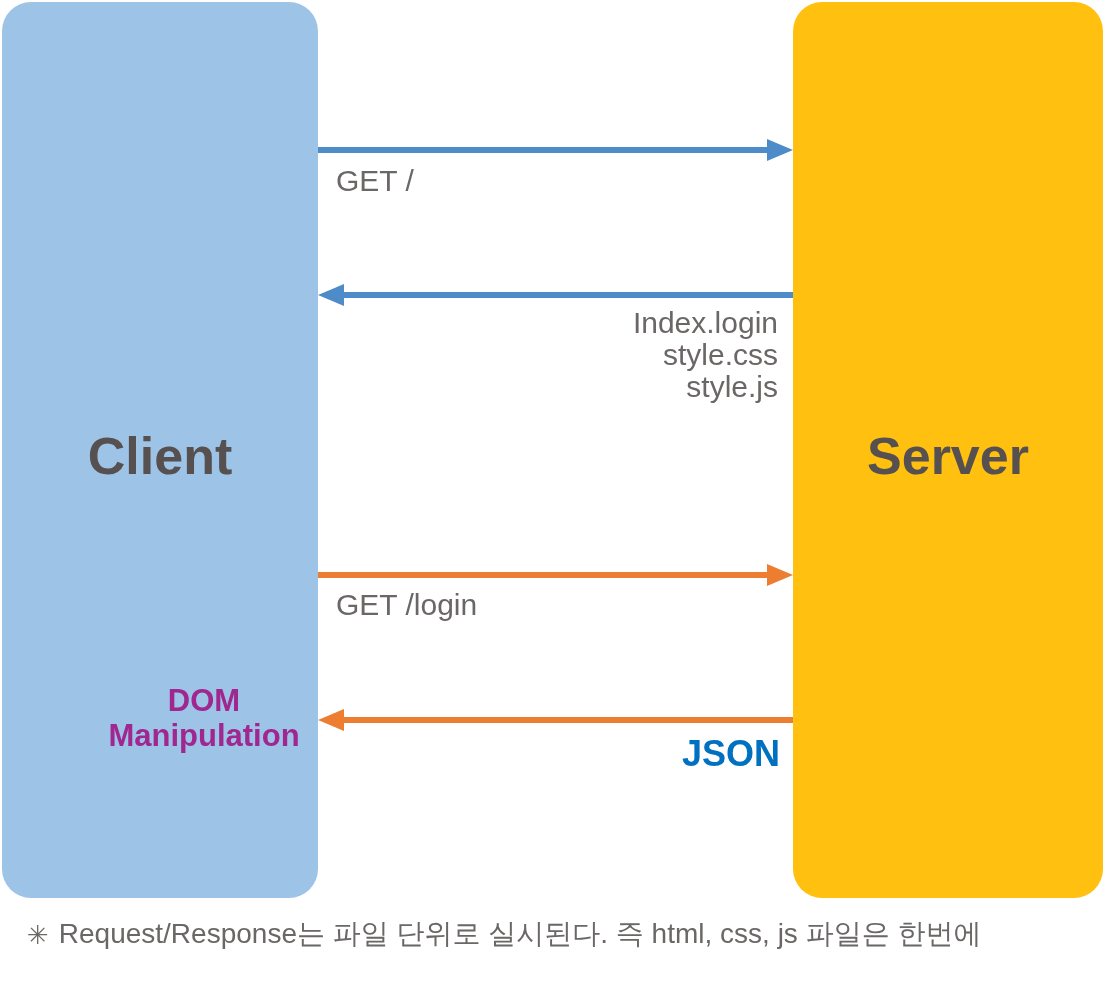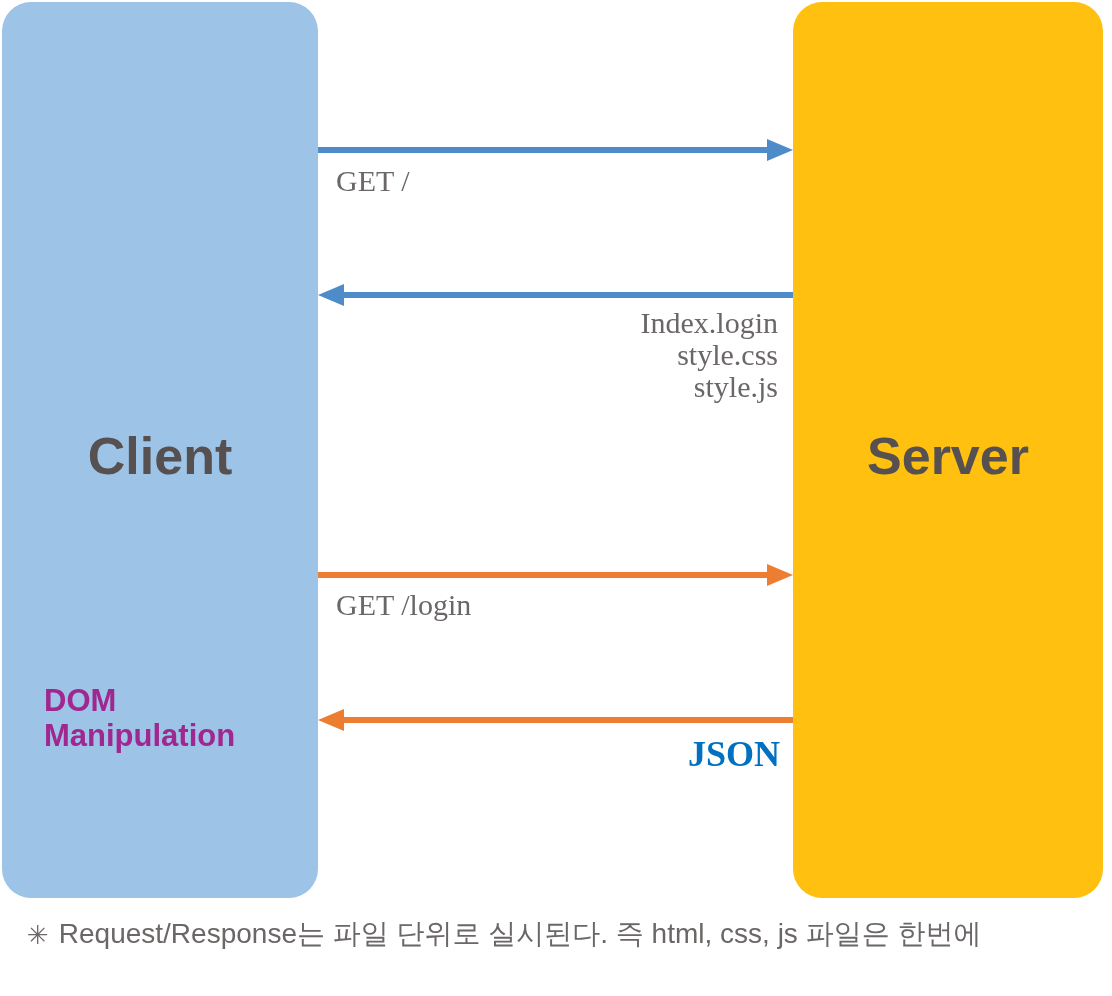--- a/index.html
+++ b/index.html
@@ -51,42 +51,41 @@
   .head-left-blue    { border-right: 26px solid var(--arrow-blue);  background: none; }
   .head-right-orange { border-left: 26px solid var(--arrow-orange); background: none; }
   .head-left-orange  { border-right: 26px solid var(--arrow-orange); background: none; }
 
   
   .msg-label {
     position: absolute;
     font-size: 30px;
     color: var(--label-text);
     white-space: nowrap;
-    font-family: Liberation Serif, serif;
   }
   #label-get-root  { left: 336px; top: 164px; }
   #label-get-login { left: 336px; top: 588px; }
   #label-response-files {
     right: 334px; top: 307px;
     text-align: right;
     line-height: 32px;
   }
   #label-json {
     right: 332px; top: 733px;
     font-weight: bold;
     font-size: 36px;
     color: var(--json-text);
   }
 
   
   #dom-manipulation {
     position: absolute;
     left: 44px; top: 683px;
     width: 320px;
-    text-align: left;
+    text-align: center;
     font-size: 31px;
     font-weight: bold;
     line-height: 35px;
     color: var(--dom-text);
   }
 
   
   #footnote {
     position: absolute;
     left: 27px; top: 917px;

